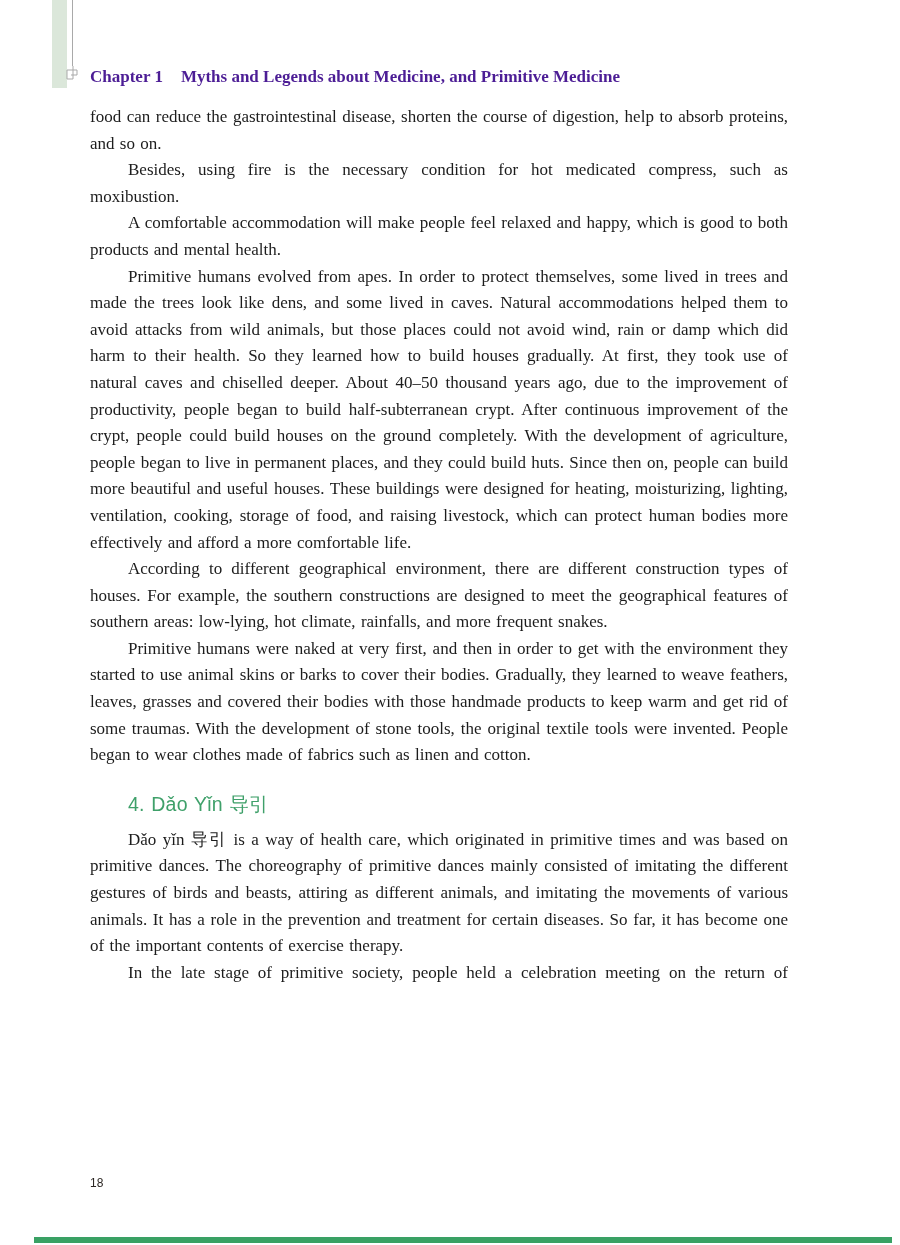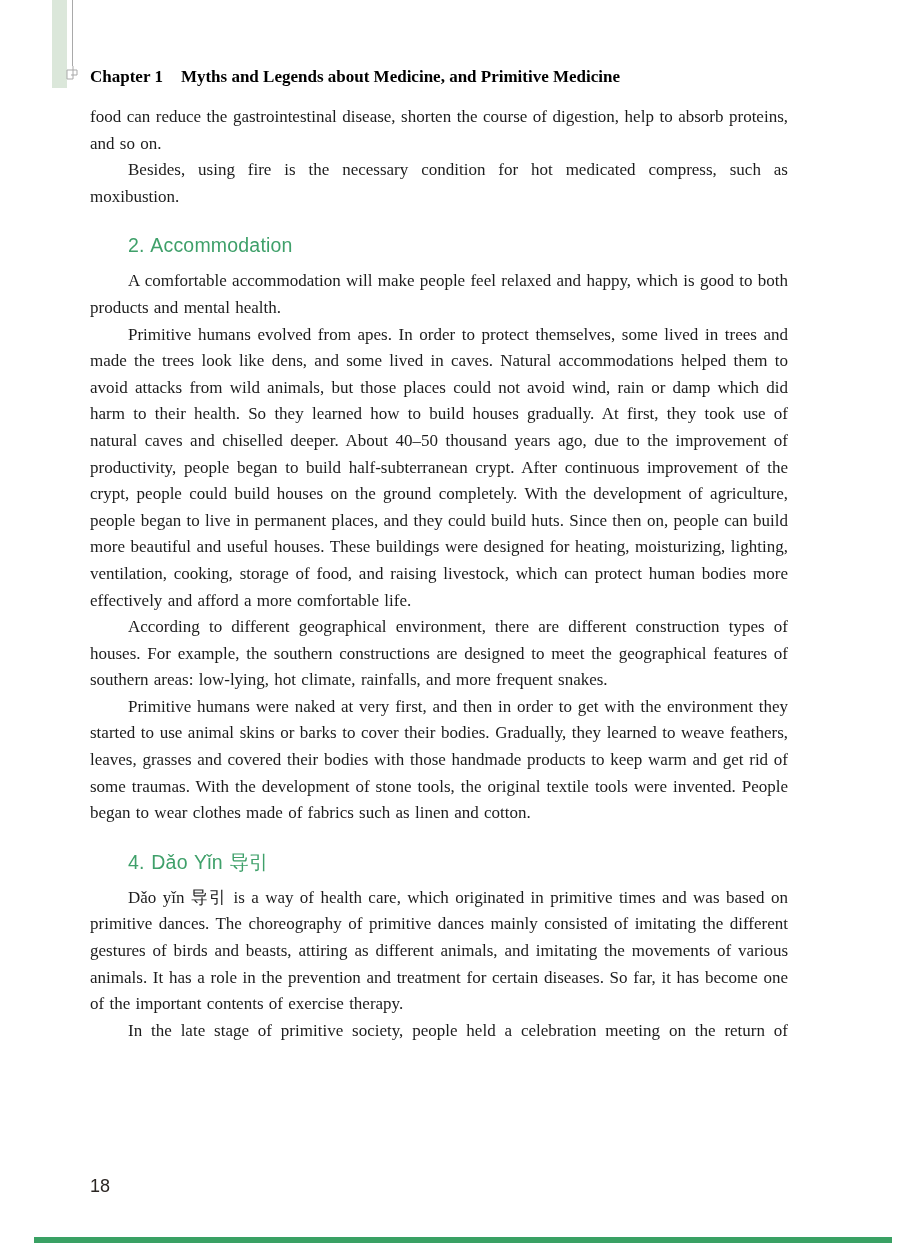--- a/index.html
+++ b/index.html
@@ -41,21 +41,21 @@
     height: 14px;
   }
   .chapter-header {
     position: absolute;
     left: 90px;
     top: 67px;
     width: 740px;
     font-family: "Liberation Serif", serif;
     font-weight: bold;
     font-size: 17px;
-    color: #000000;
+    color: #4c1d95;
     white-space: nowrap;
   }
   .chapter-header .chapter-label {
     margin-right: 18px;
   }
   .content {
     position: absolute;
     left: 90px;
     top: 104px;
     width: 698px;
@@ -82,21 +82,21 @@
     color: #3fa06a;
     margin: 25px 0 13px 38px;
     text-align: left;
     letter-spacing: 0.2px;
   }
   .page-number {
     position: absolute;
     left: 90px;
     top: 1176px;
     font-family: "Liberation Sans", sans-serif;
-    font-size: 18px;
+    font-size: 12px;
     color: #2b2623;
   }
   .footer-rule {
     position: absolute;
     left: 34px;
     top: 1237px;
     width: 858px;
     height: 6px;
     background: #3aa164;
   }
@@ -114,21 +114,20 @@
     </svg>
   </div>
 
   <div class="chapter-header">
     <span class="chapter-label">Chapter 1</span><span>Myths and Legends about Medicine, and Primitive Medicine</span>
   </div>
 
   <div class="content">
     <p>food can reduce the gastrointestinal disease, shorten the course of digestion, help to absorb proteins, and so on.</p>
     <p class="indent">Besides, using fire is the necessary condition for hot medicated compress, such as moxibustion.</p>
-    <h2 class="section-heading">2.  Accommodation</h2>
     <p class="indent">A comfortable accommodation will make people feel relaxed and happy, which is good to both products and mental health.</p>
     <p class="indent">Primitive humans evolved from apes. In order to protect themselves, some lived in trees and made the trees look like dens, and some lived in caves. Natural accommodations helped them to avoid attacks from wild animals, but those places could not avoid wind, rain or damp which did harm to their health. So they learned how to build houses gradually. At first, they took use of natural caves and chiselled deeper. About 40–50 thousand years ago, due to the improvement of productivity, people began to build half-subterranean crypt. After continuous improvement of the crypt, people could build houses on the ground completely. With the development of agriculture, people began to live in permanent places, and they could build huts. Since then on, people can build more beautiful and useful houses. These buildings were designed for heating, moisturizing, lighting, ventilation, cooking, storage of food, and raising livestock, which can protect human bodies more effectively and afford a more comfortable life.</p>
     <p class="indent">According to different geographical environment, there are different construction types of houses. For example, the southern constructions are designed to meet the geographical features of southern areas: low-lying, hot climate, rainfalls, and more frequent snakes.</p>
     <p class="indent">Primitive humans were naked at very first, and then in order to get with the environment they started to use animal skins or barks to cover their bodies. Gradually, they learned to weave feathers, leaves, grasses and covered their bodies with those handmade products to keep warm and get rid of some traumas. With the development of stone tools, the original textile tools were invented. People began to wear clothes made of fabrics such as linen and cotton.</p>
     <h2 class="section-heading">4.  Dǎo Yǐn 导引</h2>
     <p class="indent">Dǎo yǐn 导引 is a way of health care, which originated in primitive times and was based on primitive dances. The choreography of primitive dances mainly consisted of imitating the different gestures of birds and beasts, attiring as different animals, and imitating the movements of various animals. It has a role in the prevention and treatment for certain diseases. So far, it has become one of the important contents of exercise therapy.</p>
     <p class="indent justify-last">In the late stage of primitive society, people held a celebration meeting on the return of</p>
   </div>
 
   <div class="page-number">18</div>

